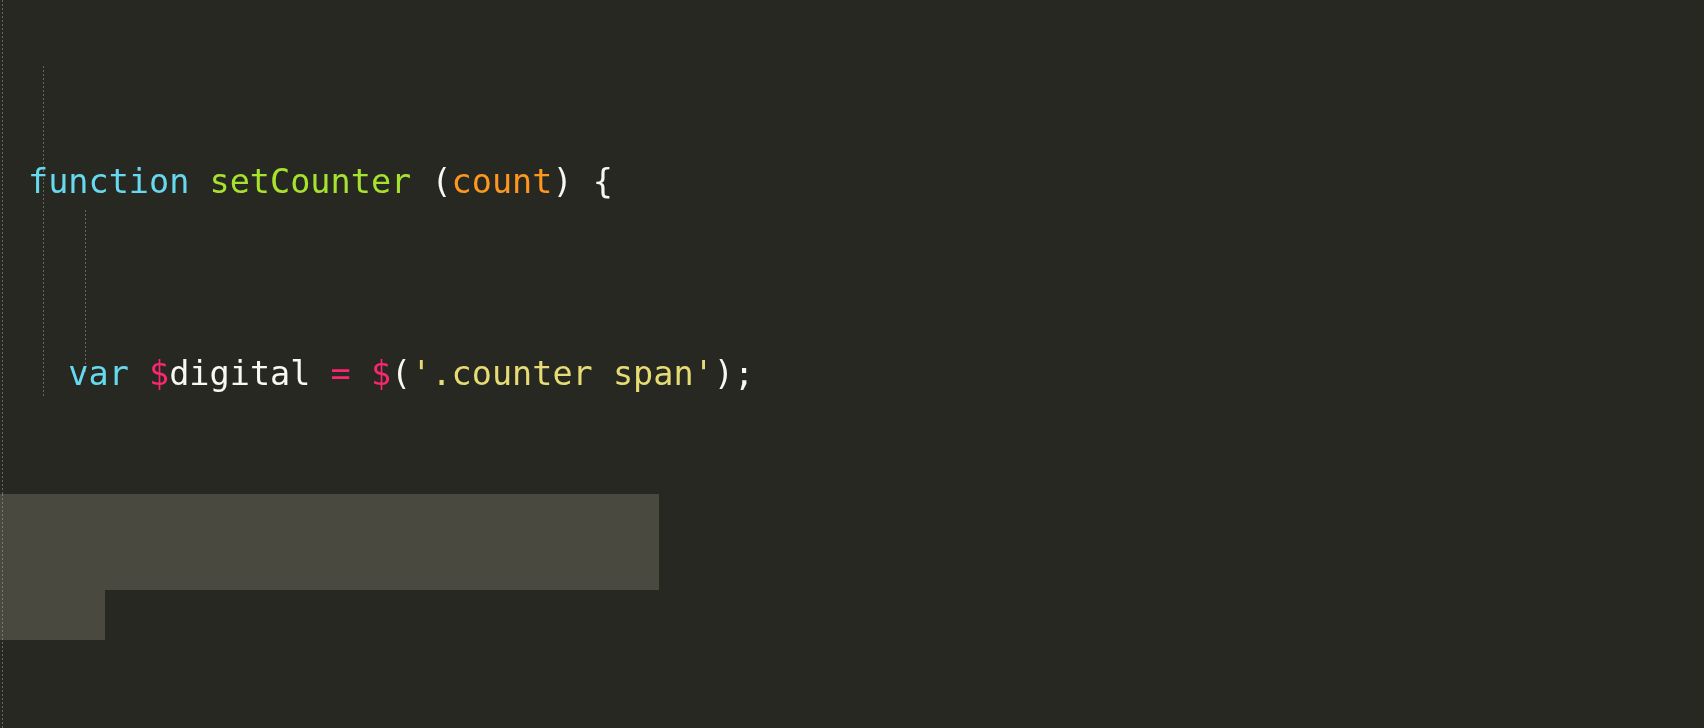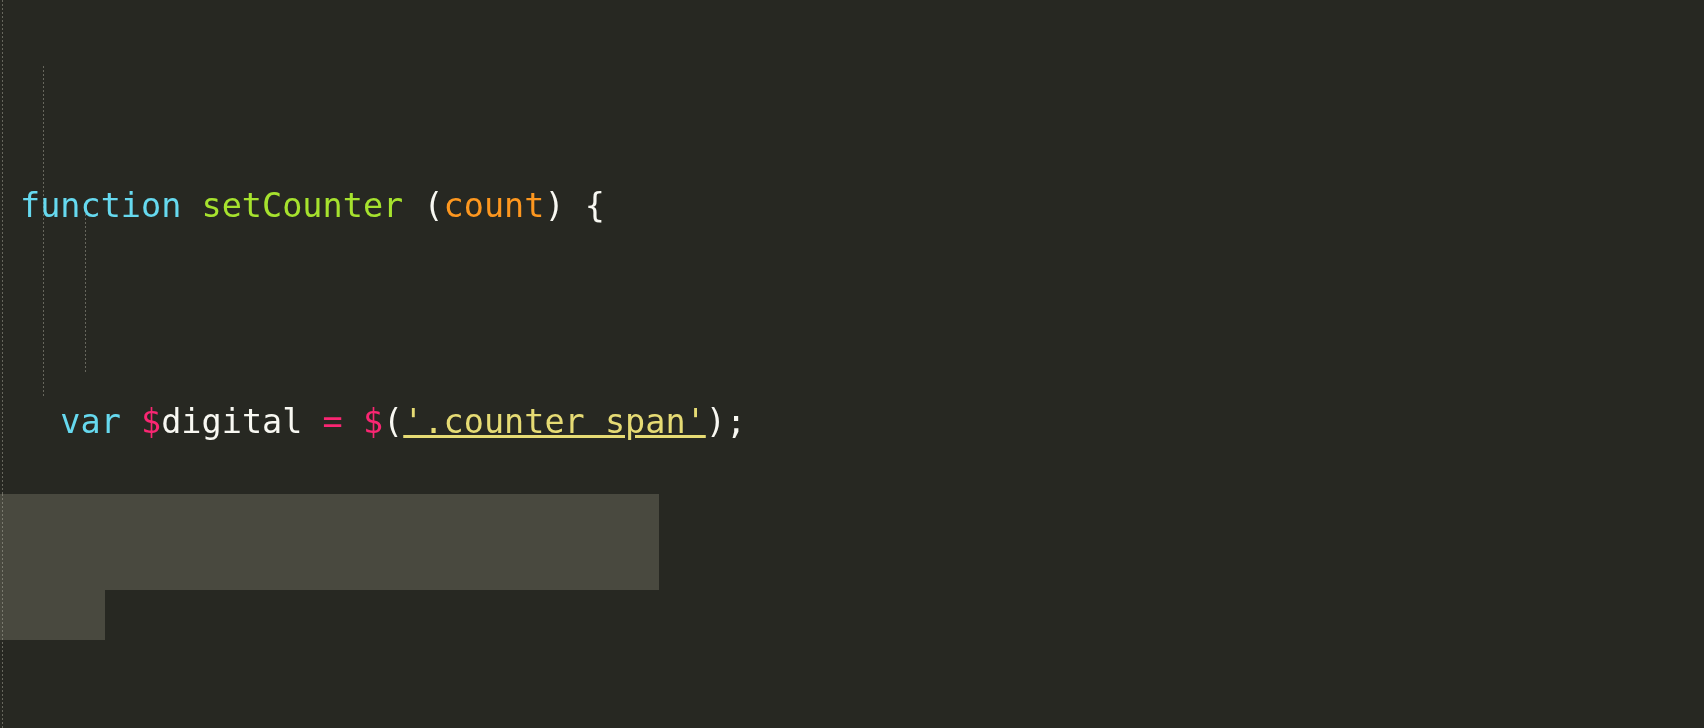--- a/index.html
+++ b/index.html
@@ -36,39 +36,38 @@
   .code {
     position: absolute;
     left: 0;
     top: 0;
     padding: 14px 0 0 0;
     white-space: pre;
     color: #f8f8f2;
   }
   .line {
     height: 48px;
-    padding-left: 20px;
+    padding-left: 28px;
     white-space: pre;
     position: relative;
-    margin-top: 24px;
   }
 
   
   .sel-band {
     position: absolute;
     background: #49493f;
     pointer-events: none;
   }
 
   
   .kw    { color: #66d9ef; }   
   .kw2   { color: #f92672; }   
   .fn    { color: #a6e22e; }   
   .param { color: #fd971f; }   
-  .str   { color: #e6db74; text-decoration: underline; }   
+  .str   { color: #e6db74; }   
   .op    { color: #f92672; }   
   .pl    { color: #f8f8f2; }   
 </style>
 </head>
 <body>
 
 <div id="editor" style="background: rgb(39, 40, 34); color: rgb(248, 248, 242); font-size: 33.5px; line-height: 48px;">
 
   <div class="sel-band" style="left: 0px; top: 494px; width: 659px; height: 48px; background: rgb(73, 73, 63);"></div>
   <div class="sel-band" style="left: 0px; top: 542px; width: 659px; height: 48px; background: rgb(73, 73, 63);"></div>

